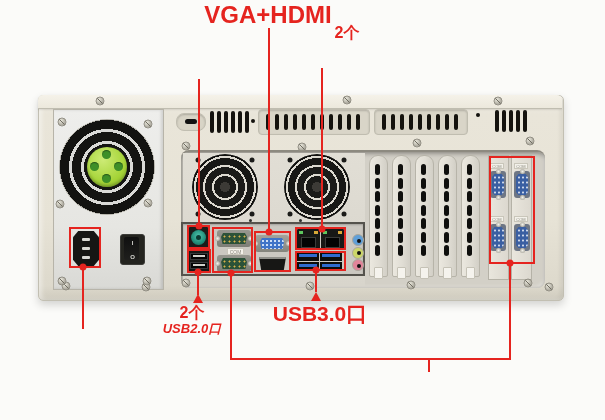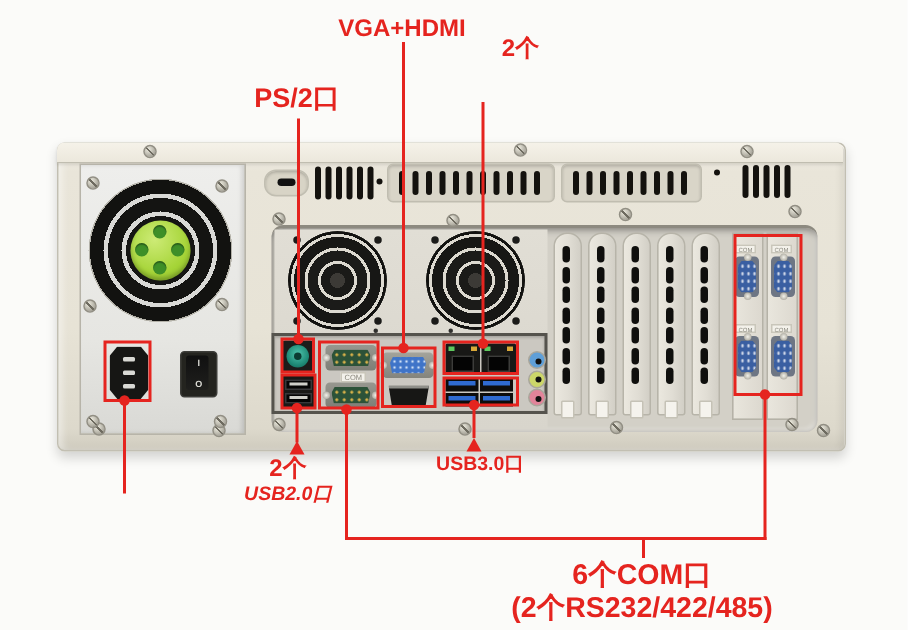--- a/index.html
+++ b/index.html
@@ -394,29 +394,24 @@
   <div class="vline" style="left:315px;top:271px;height:21px;"></div>
   <div class="dot" style="left:316px;top:270px;"></div>
   <div class="arrow-up" style="left:316px;top:292px;"></div>
   <div class="vline" style="left:230px;top:273px;height:87px;"></div>
   <div class="dot" style="left:231px;top:273px;"></div>
   <div class="vline" style="left:509px;top:264px;height:96px;"></div>
   <div class="dot" style="left:510px;top:263px;"></div>
   <div class="hline" style="left:230px;top:358px;width:281px;"></div>
   <div class="vline" style="left:428px;top:358px;height:14px;"></div>
 
-  <div class="lbl" style="left:168px;top:11px;width:200px;font-size:16px;text-align:center;">VGA+HDMI</div>
-  <div class="lbl" style="left:146px;top:55px;width:104px;font-size:18px;">PS/2口</div>
+  <div class="lbl" style="left:168px;top:1px;width:200px;font-size:24px;text-align:center;">VGA+HDMI</div>
   <div class="lbl" style="left:247px;top:24px;width:200px;">
     <div style="font-size:16px;">2个</div>
   </div>
   <div class="lbl" style="left:122px;top:304px;width:140px;">
     <div style="font-size:16px;">2个</div>
     <div style="font-size:13px;font-style:italic;">USB2.0口</div>
   </div>
   <div class="lbl" style="left:250px;top:302px;width:140px;">
-    <div style="font-size:13px;">USB3.0口</div>
-  </div>
-  <div class="lbl" style="left:318px;top:373px;width:220px;">
-    <div style="font-size:19px;">6个COM口</div>
-    <div style="font-size:19px;">(2个RS232/422/485)</div>
+    <div style="font-size:21px;">USB3.0口</div>
   </div>
 </div>
 
 </body></html>

